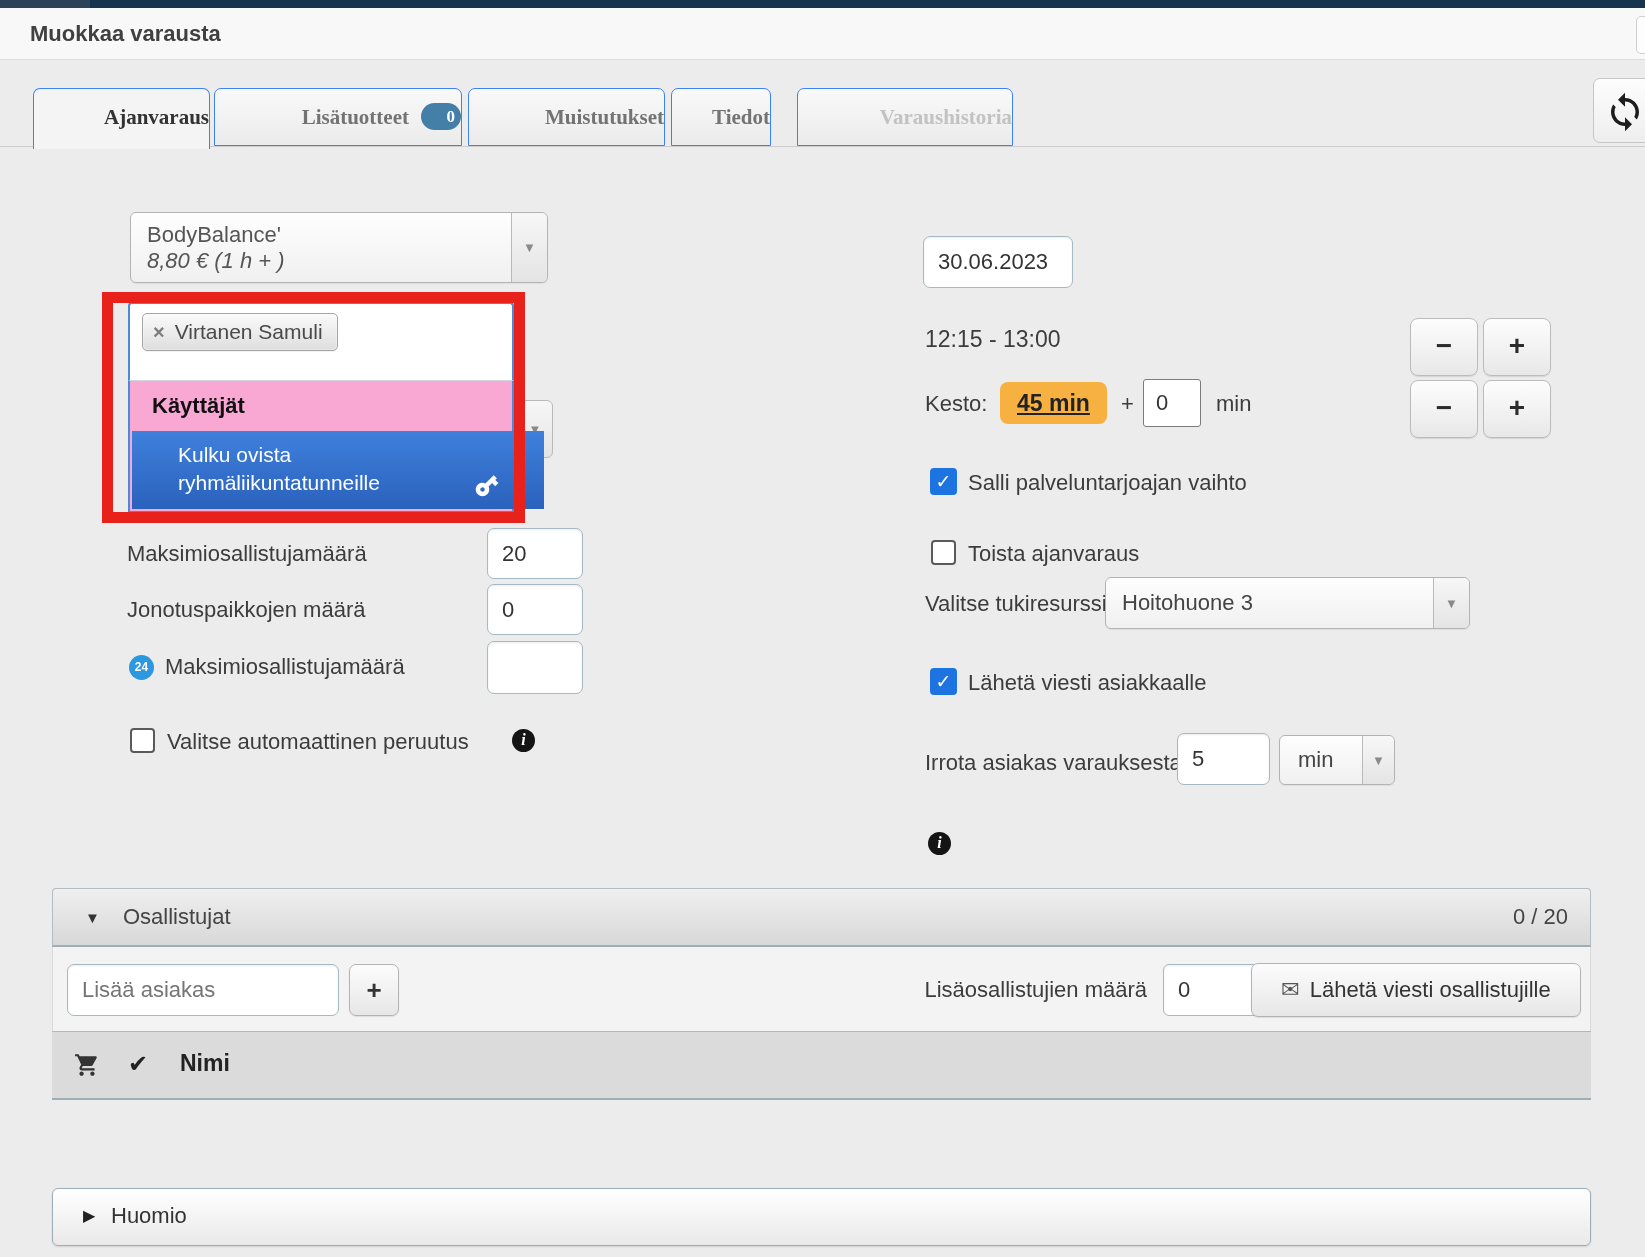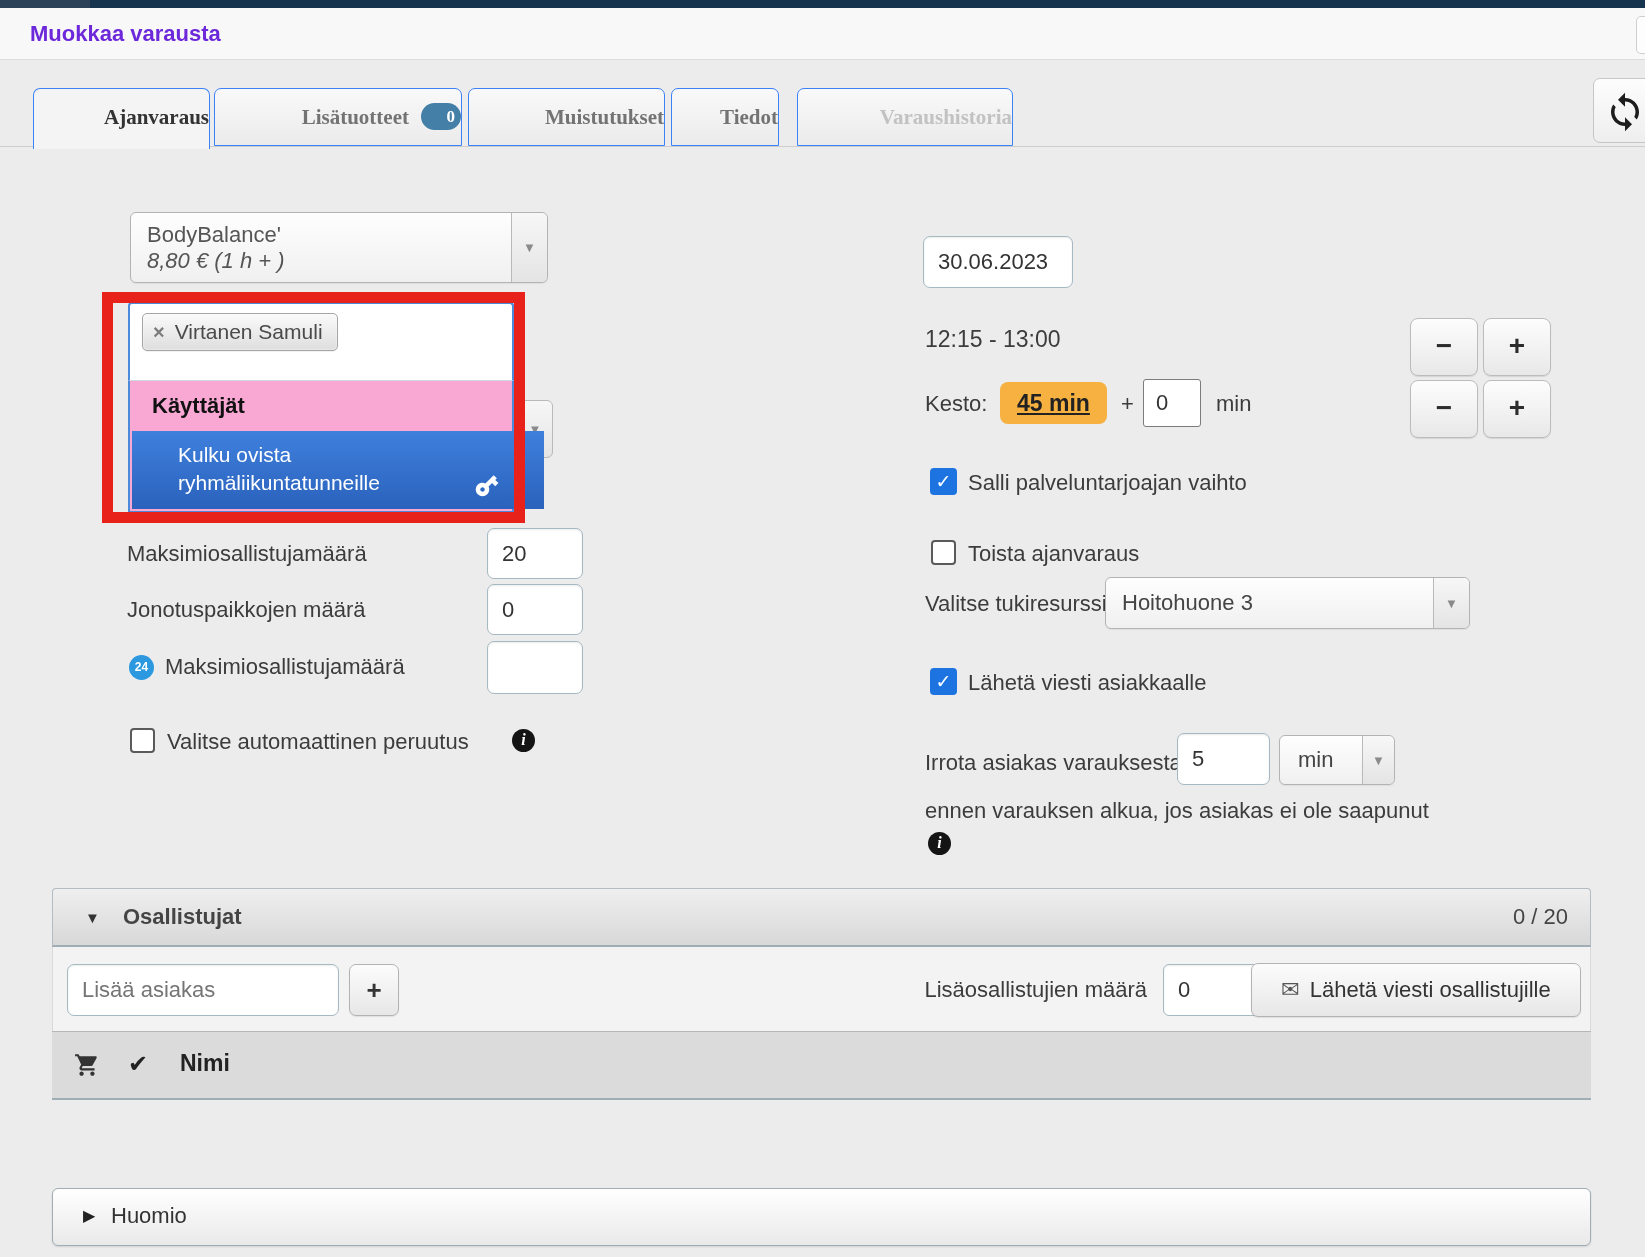--- a/index.html
+++ b/index.html
@@ -4,21 +4,21 @@
 <style>
   * { margin:0; padding:0; box-sizing:border-box; }
   html,body { width:1645px; height:1257px; }
   body { font-family:"Liberation Sans","DejaVu Sans",sans-serif; background:#ececec; }
   #screen { position:relative; width:1645px; height:1257px; overflow:hidden; background:#ececec; }
 
   .topbar { position:absolute; left:0; top:0; width:1645px; height:8px; background:#17344e; }
   .topbar-left { position:absolute; left:0; top:0; width:90px; height:8px; background:#2c4258; }
 
   .titlebar { position:absolute; left:0; top:8px; width:1645px; height:52px; background:#f8f8f8; border-bottom:1px solid #dcdcdc; }
-  .titlebar .title { position:absolute; left:30px; top:13px; font-size:22px; font-weight:bold; color:#6d28d9; }
+  .titlebar .title { position:absolute; left:30px; top:13px; font-size:22px; font-weight:bold; color:#404040; }
   .close-sliver { position:absolute; left:1636px; top:16px; width:30px; height:38px; background:#fdfdfd; border:1px solid #cfcfcf; border-radius:5px; }
 
   .tab-hairline { position:absolute; left:0; top:146px; width:1645px; height:1px; background:#cdcdcd; }
   .tab { position:absolute; top:88px; height:58px; background:linear-gradient(#f9f9f9,#ebebeb); border:1px solid #3b82f6; border-radius:7px 7px 0 0; font-size:21px; font-weight:bold; color:#737373; text-align:right; line-height:56px; z-index:2;font-family:Liberation Serif, serif; }
   .tab.active { top:88px; height:61px; background:#f4f4f4; border-bottom:none; color:#333; z-index:3; }
   .tab.disabled { color:#c2c2c2; }
   .tab-badge { display:inline-block; margin-left:12px; min-width:40px; height:27px; line-height:27px; padding:0 6px; background:#437fa6; color:#fff; border-radius:14px; font-size:17px; font-weight:bold; vertical-align:2px; }
 
   .refresh-btn { position:absolute; left:1593px; top:78px; width:70px; height:65px; background:linear-gradient(#fdfdfd,#eee); border:1px solid #c6c6c6; border-radius:7px; z-index:2; }
   .refresh-btn svg { position:absolute; left:10px; top:12px; }
@@ -46,21 +46,21 @@
   .annotation { position:absolute; left:102px; top:292px; width:423px; height:231px; border:11px solid #e8211b; z-index:3; }
 
   .badge-24 { position:absolute; width:25px; height:25px; border-radius:50%; background:#2b98e0; color:#fff; font-size:12px; font-weight:bold; text-align:center; line-height:25px; }
   .duration-badge { position:absolute; background:#f6b141; border-radius:8px; font-size:23px; font-weight:bold; color:#222; padding:0 17px; height:42px; line-height:42px; }
   .mini-input { position:absolute; background:#fff; border:1px solid #7c7c7c; border-radius:3px; font-family:inherit; font-size:22px; color:#333; padding-left:12px; outline:none; }
 
   
   .sec { position:absolute; left:52px; top:888px; width:1539px; }
   .sec-header { position:relative; height:59px; background:linear-gradient(#efefef,#d8d8d8); border:1px solid #b2bcc2; border-bottom:2px solid #9fadb5; border-radius:4px 4px 0 0; }
   .sec-header .tri { position:absolute; left:32px; top:20px; font-size:15px; color:#333; }
-  .sec-header .sec-title { position:absolute; left:70px; top:15px; font-size:22px; color:#444;font-weight:bold; }
+  .sec-header .sec-title { position:absolute; left:70px; top:15px; font-size:22px; color:#444; }
   .sec-header .sec-count { position:absolute; right:22px; top:15px; font-size:22px; color:#444; }
   .sec-toolbar { position:relative; height:84px; background:#f3f3f3; border-left:1px solid #d9d9d9; border-right:1px solid #d9d9d9; }
   .btn { background:linear-gradient(#fcfcfc,#e7e7e7); border:1px solid #b3b3b3; border-radius:7px; font-family:inherit; font-size:22px; color:#333; box-shadow:0 1px 1px rgba(0,0,0,.08); }
   .tbl-head { position:relative; height:69px; background:#dbdbdb; border-top:1px solid #b6b6b6; border-bottom:2px solid #9fadb5; }
   .tbl-head .check { position:absolute; left:76px; top:18px; font-size:24px; color:#222; }
   .tbl-head .col { position:absolute; left:128px; top:18px; font-size:23px; font-weight:bold; color:#222; }
   .tbl-empty { position:relative; height:78px; background:#fbfbfb; border-left:1px solid #ddd; border-right:1px solid #ddd; border-bottom:1px solid #d5d5d5; text-align:center; line-height:78px; font-size:22px; color:#444; }
 
   .notes-panel { position:absolute; left:52px; top:1188px; width:1539px; height:58px; background:linear-gradient(#ffffff,#e9e9e9); border:1px solid #9fadb5; border-radius:6px; box-shadow:0 1px 2px rgba(0,0,0,.12); }
   .notes-panel .tri { position:absolute; left:30px; top:17px; font-size:16px; color:#222; }
@@ -83,21 +83,21 @@
   <div class="tab-hairline"></div>
   <div class="tab active" style="left:33px;width:177px;">
     <span>Ajanvaraus</span>
   </div>
   <div class="tab" style="left:214px;width:248px;">
     <span>Lisätuotteet</span><span class="tab-badge">0</span>
   </div>
   <div class="tab" style="left:468px;width:197px;">
     <span>Muistutukset</span>
   </div>
-  <div class="tab" style="left:671px;width:108px;padding-left:40px;">
+  <div class="tab" style="left:671px;width:100px;padding-left:40px;">
     <span>Tiedot</span>
   </div>
   <div class="tab disabled" style="left:797px;width:216px;">
     <span>Varaushistoria</span>
   </div>
 
   <div class="refresh-btn">
     <span>
       <svg width="42" height="42" viewBox="0 0 24 24">
           <path fill="#1d1d1d" d="M12 4V1L8 5l4 4V6c3.31 0 6 2.69 6 6 0 1.01-.25 1.97-.7 2.8l1.46 1.46C19.54 15.03 20 13.57 20 12c0-4.42-3.58-8-8-8zm0 14c-3.31 0-6-2.69-6-6 0-1.01.25-1.97.7-2.8L5.24 7.74C4.46 8.97 4 10.43 4 12c0 4.42 3.58 8 8 8v3l4-4-4-4v3z"></path>
@@ -191,21 +191,20 @@
   <div class="label" style="left:925px;top:750px;text-align:right;">Irrota asiakas varauksesta</div>
   <input class="tb-input" style="left: 1177px; top: 733px; width: 93px; height: 52px;" value="5">
   <div class="sel" style="left:1279px;top:735px;width:116px;height:50px;">
     <div class="sel-text" style="left:18px;color:#444;">
         <span>min</span>
       </div>
     <div class="sel-arrow" style="width:32px;">
         <span>▼</span>
       </div>
   </div>
-  <div class="label" style="left:925px;top:798px;">ennen varauksen alkua, jos asiakas ei ole saapunut</div>
   <div class="info-icon" style="left:928px;top:832px;">i</div>
 
   <div class="sec">
     <div class="sec-header">
       <span class="tri">▼</span>
       <span class="sec-title">Osallistujat</span>
       <span class="sec-count">0 / 20</span>
     </div>
 
     <div class="sec-toolbar">

